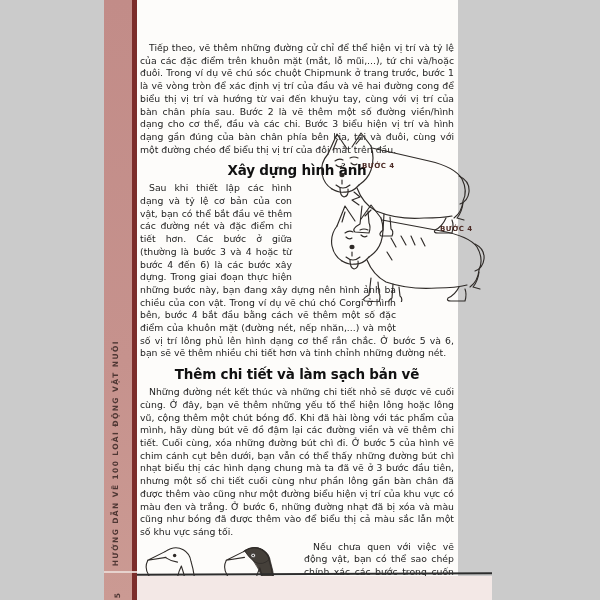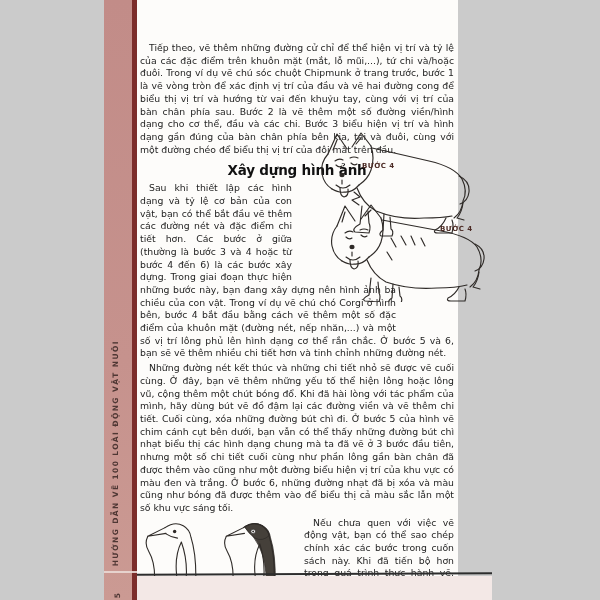--- a/index.html
+++ b/index.html
@@ -62,20 +62,21 @@
   <p class="body">Tiếp theo, vẽ thêm những đường cử chỉ để thể hiện vị trí và tỷ lệ của các đặc điểm trên khuôn mặt (mắt, lỗ mũi,...), tứ chi và/hoặc đuôi. Trong ví dụ vẽ chú sóc chuột Chipmunk ở trang trước, bước 1 là vẽ vòng tròn để xác định vị trí của đầu và vẽ hai đường cong để biểu thị vị trí và hướng từ vai đến khuỷu tay, cùng với vị trí của bàn chân phía sau. Bước 2 là vẽ thêm một số đường viền/hình dạng cho cơ thể, đầu và các chi. Bước 3 biểu hiện vị trí và hình dạng gần đúng của bàn chân phía bên kia, tai và đuôi, cùng với một đường chéo để biểu thị vị trí của đôi mắt trên đầu.</p>
 
   <h2 class="sect">Xây dựng hình ảnh</h2>
 
   <div class="wrap">
     <div class="spacer-a"></div>
     <div class="spacer-b"></div>
     <p class="body">Sau khi thiết lập các hình dạng và tỷ lệ cơ bản của con vật, bạn có thể bắt đầu vẽ thêm các đường nét và đặc điểm chi tiết hơn. Các bước ở giữa (thường là bước 3 và 4 hoặc từ bước 4 đến 6) là các bước xây dựng. Trong giai đoạn thực hiện những bước này, bạn đang xây dựng nên hình ảnh ba chiều của con vật. Trong ví dụ vẽ chú chó Corgi ở hình bên, bước 4 bắt đầu bằng cách vẽ thêm một số đặc điểm của khuôn mặt (đường nét, nếp nhăn,...) và một số vị trí lông phủ lên hình dạng cơ thể rắn chắc. Ở bước 5 và 6, bạn sẽ vẽ thêm nhiều chi tiết hơn và tinh chỉnh những đường nét.</p>
   </div>
 
+  <h2 class="sect clear">Thêm chi tiết và làm sạch bản vẽ</h2>
 
   <p class="body">Những đường nét kết thúc và những chi tiết nhỏ sẽ được vẽ cuối cùng. Ở đây, bạn vẽ thêm những yếu tố thể hiện lông hoặc lông vũ, cộng thêm một chút bóng đổ. Khi đã hài lòng với tác phẩm của mình, hãy dùng bút vẽ đồ đậm lại các đường viền và vẽ thêm chi tiết. Cuối cùng, xóa những đường bút chì đi. Ở bước 5 của hình vẽ chim cánh cụt bên dưới, bạn vẫn có thể thấy những đường bút chì nhạt biểu thị các hình dạng chung mà ta đã vẽ ở 3 bước đầu tiên, nhưng một số chi tiết cuối cùng như phần lông gần bàn chân đã được thêm vào cũng như một đường biểu hiện vị trí của khu vực có màu đen và trắng. Ở bước 6, những đường nhạt đã bị xóa và màu cũng như bóng đã được thêm vào để biểu thị cả màu sắc lẫn một số khu vực sáng tối.</p>
 
   <div class="wrap">
     <div class="penguin-float">
       <div class="pfig">
         <svg width="76" height="136" viewBox="0 0 75 142">
           <g class="sketch">
             <path d="M6,18 L24,9 M6,18 L25,15"></path>
             <path d="M24,9 Q34,2 43,7 Q50,11 51,19 Q57,38 56,68 Q55,98 46,116"></path>

